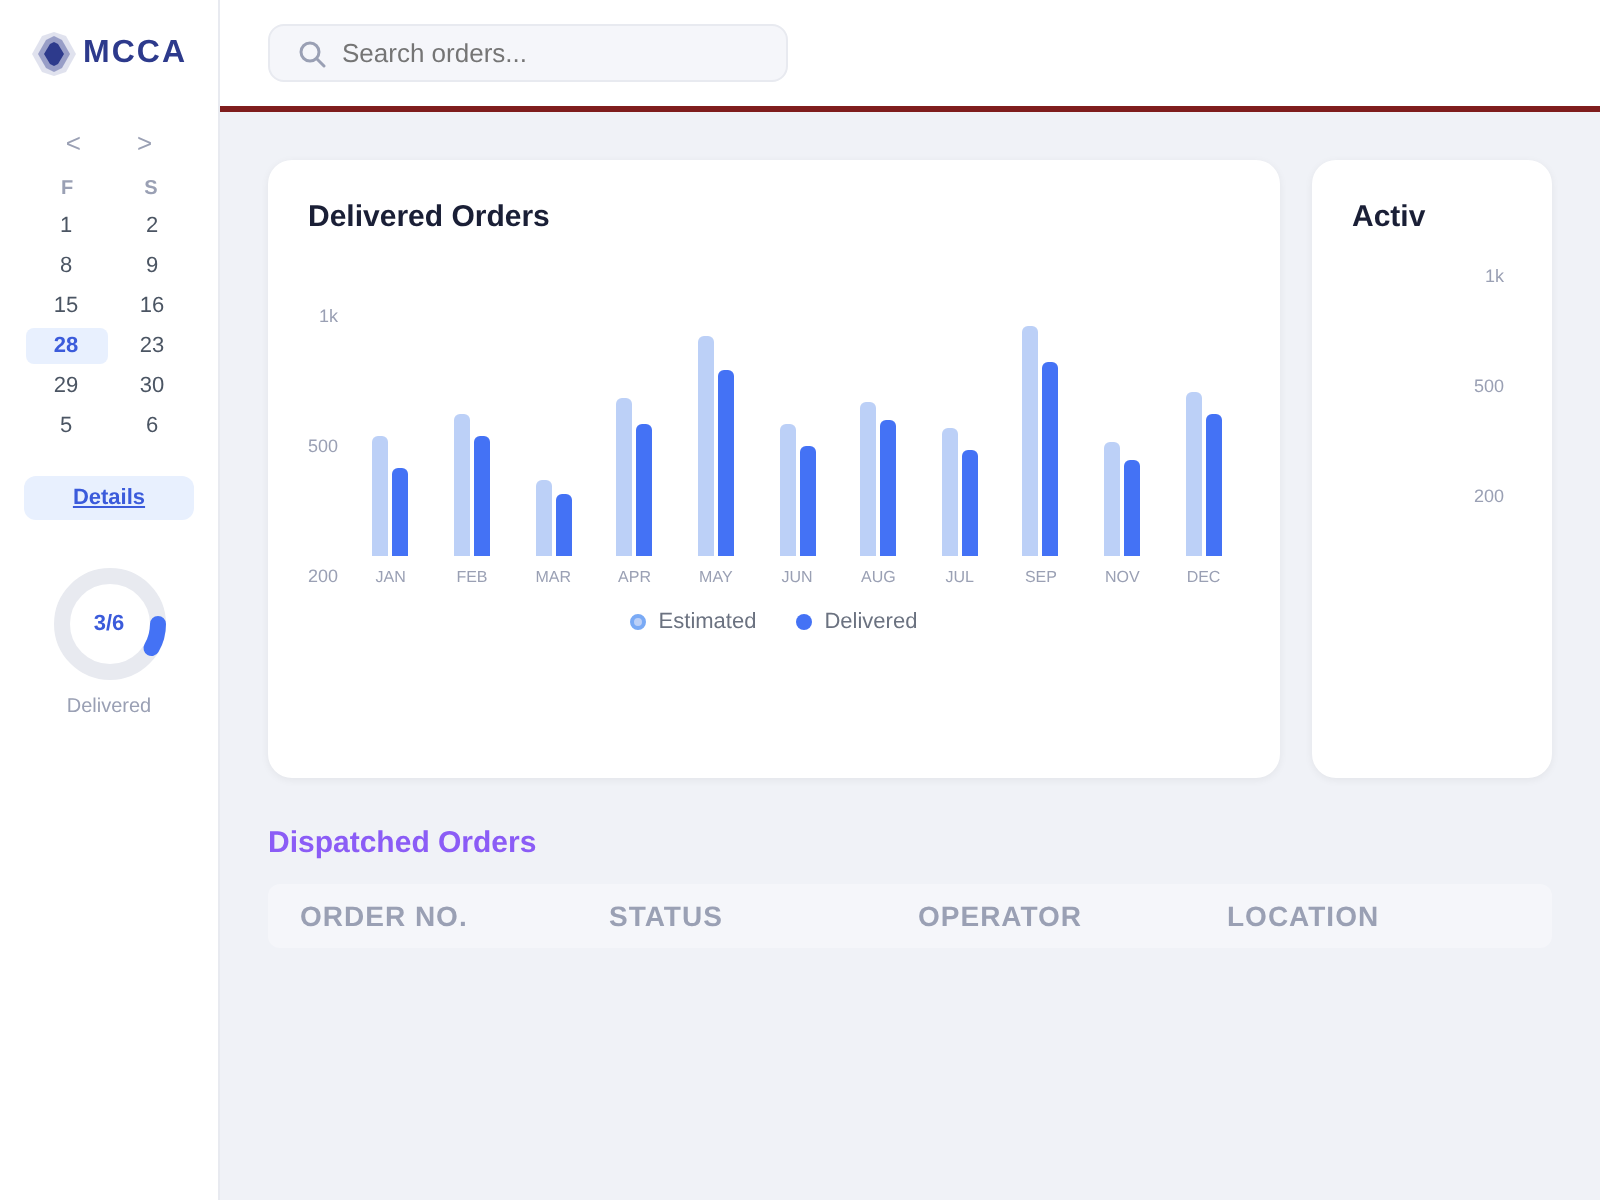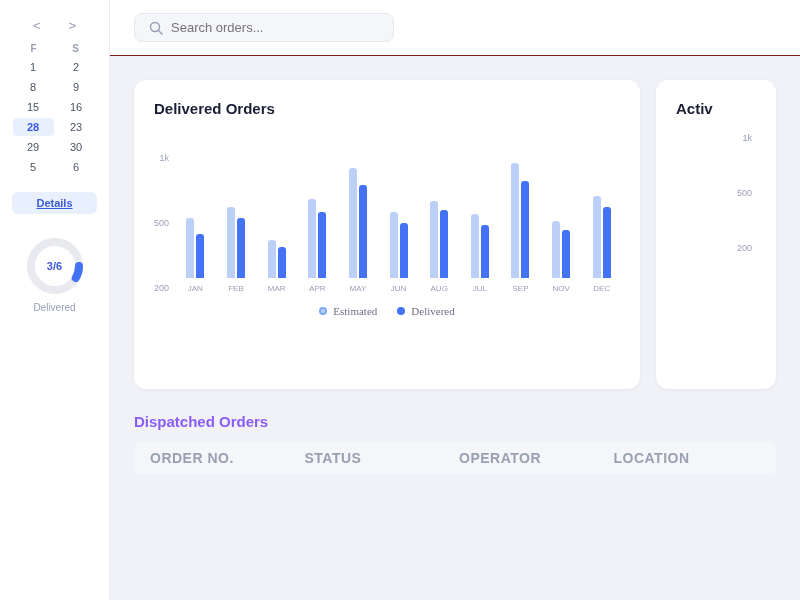--- a/index.html
+++ b/index.html
@@ -120,21 +120,21 @@
       overflow: hidden;
     }
 
     
     .topbar {
       background: #fff;
       height: 56px;
       display: flex;
       align-items: center;
       padding: 0 24px;
-      border-bottom: 1px solid #7f1d1d;
+      border-bottom: 3px solid #7f1d1d;
     }
     .search-wrap {
       display: flex;
       align-items: center;
       gap: 8px;
       background: #f5f6fa;
       border: 1px solid #e8eaf0;
       border-radius: 8px;
       padding: 6px 14px;
       width: 260px;
@@ -252,21 +252,20 @@
       gap: 20px;
       justify-content: center;
       margin-top: 12px;
     }
     .legend-item {
       display: flex;
       align-items: center;
       gap: 6px;
       font-size: 11px;
       color: #6b7280;
-      font-family: Liberation Serif, serif;
     }
     .legend-dot {
       width: 8px;
       height: 8px;
       border-radius: 50%;
     }
     .legend-dot.estimated { background: #bcd0f7; border: 2px solid #7aaaf5; }
     .legend-dot.delivered { background: #4472f5; }
 
     
@@ -319,20 +318,28 @@
     .partial-bar {
       border-radius: 3px 3px 0 0;
       width: 10px;
     }
   </style>
 </head>
 <body>
 
 <div class="sidebar">
 
+  <div class="logo">
+    <svg class="logo-icon" viewBox="0 0 22 22" fill="none">
+      <polygon points="0,11 5,2 11,0 17,2 22,11 17,20 11,22 5,20" fill="#2d3a8c" opacity="0.15"></polygon>
+      <polygon points="3,11 7,4 11,2 15,4 19,11 15,18 11,20 7,18" fill="#2d3a8c" opacity="0.4"></polygon>
+      <polygon points="6,11 9,6 11,5 13,6 16,11 13,16 11,17 9,16" fill="#2d3a8c"></polygon>
+    </svg>
+    <span class="logo-text">MCCA</span>
+  </div>
 
   <div class="calendar-nav">
     <button class="nav-arrow">&lt;</button>
     <button class="nav-arrow">&gt;</button>
   </div>
 
   <div class="calendar">
     <div class="calendar-header">
       <span>F</span>
       <span>S</span>

